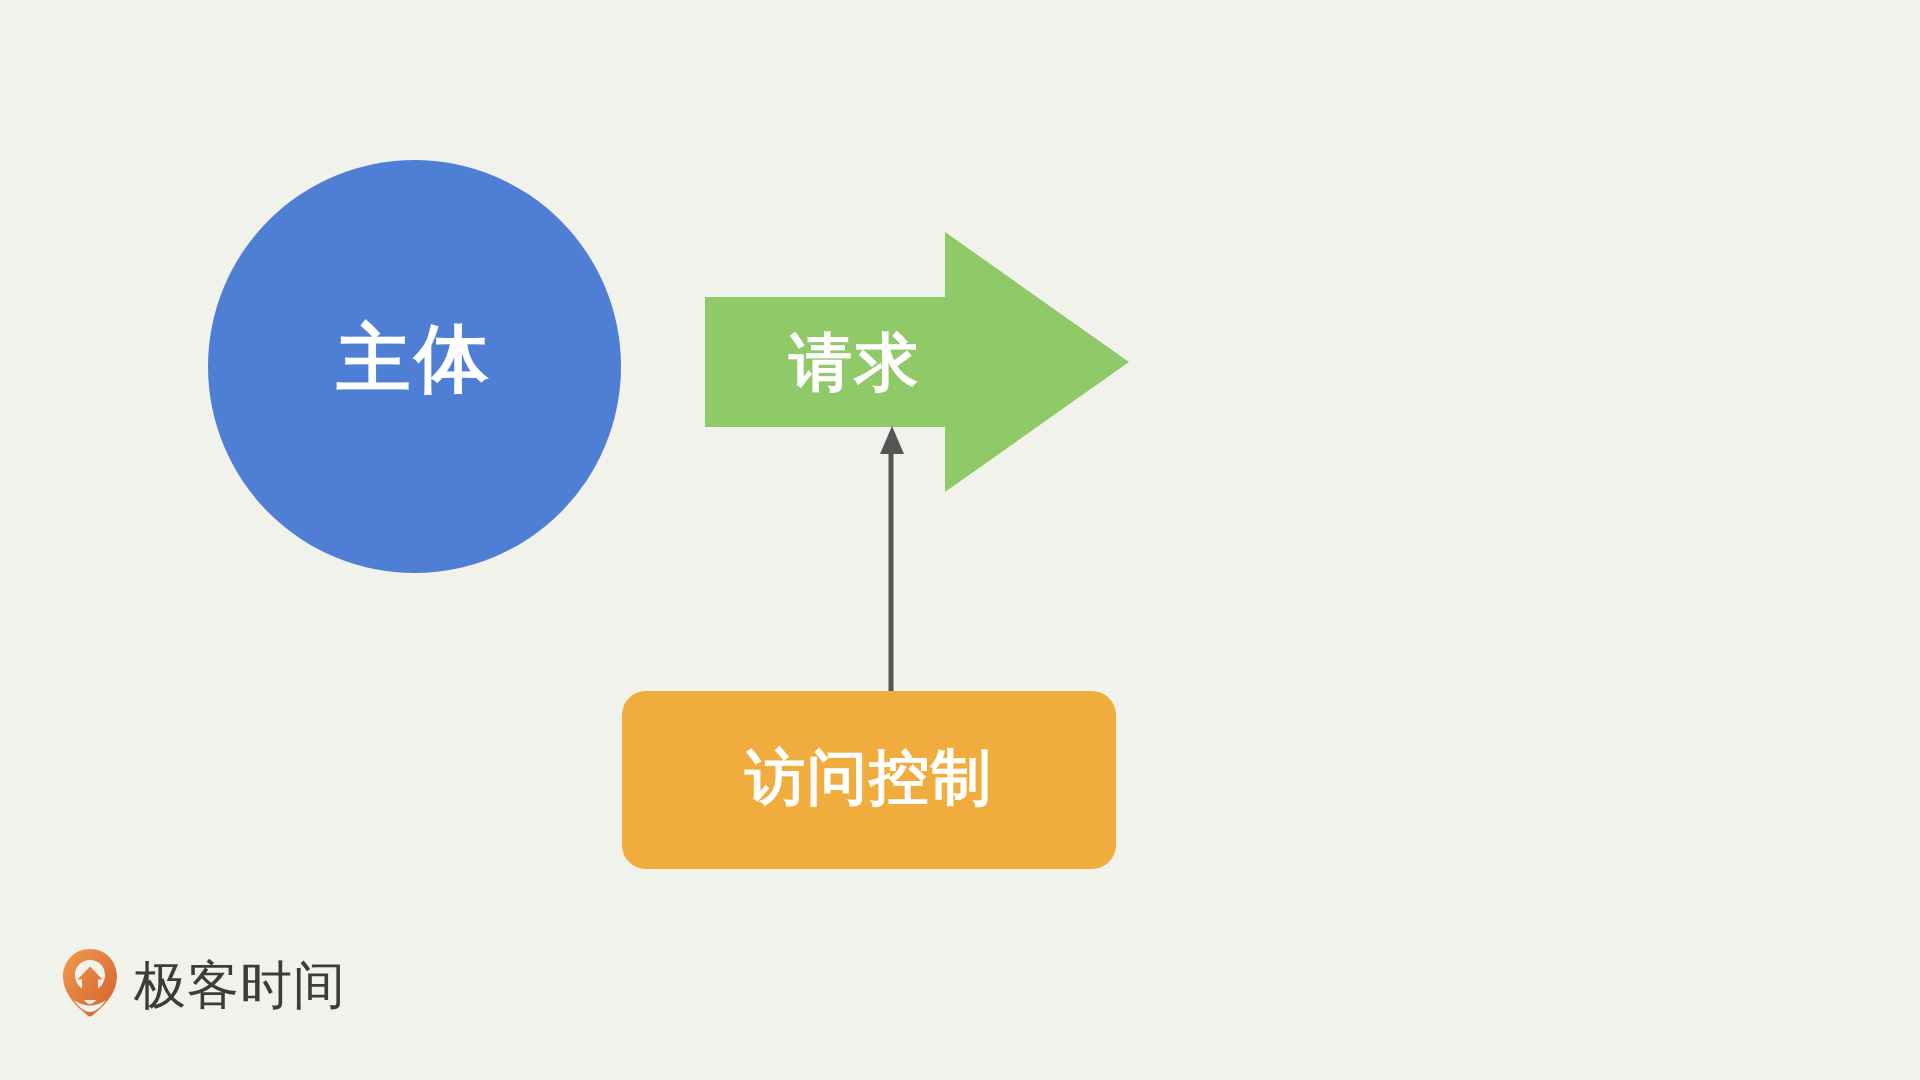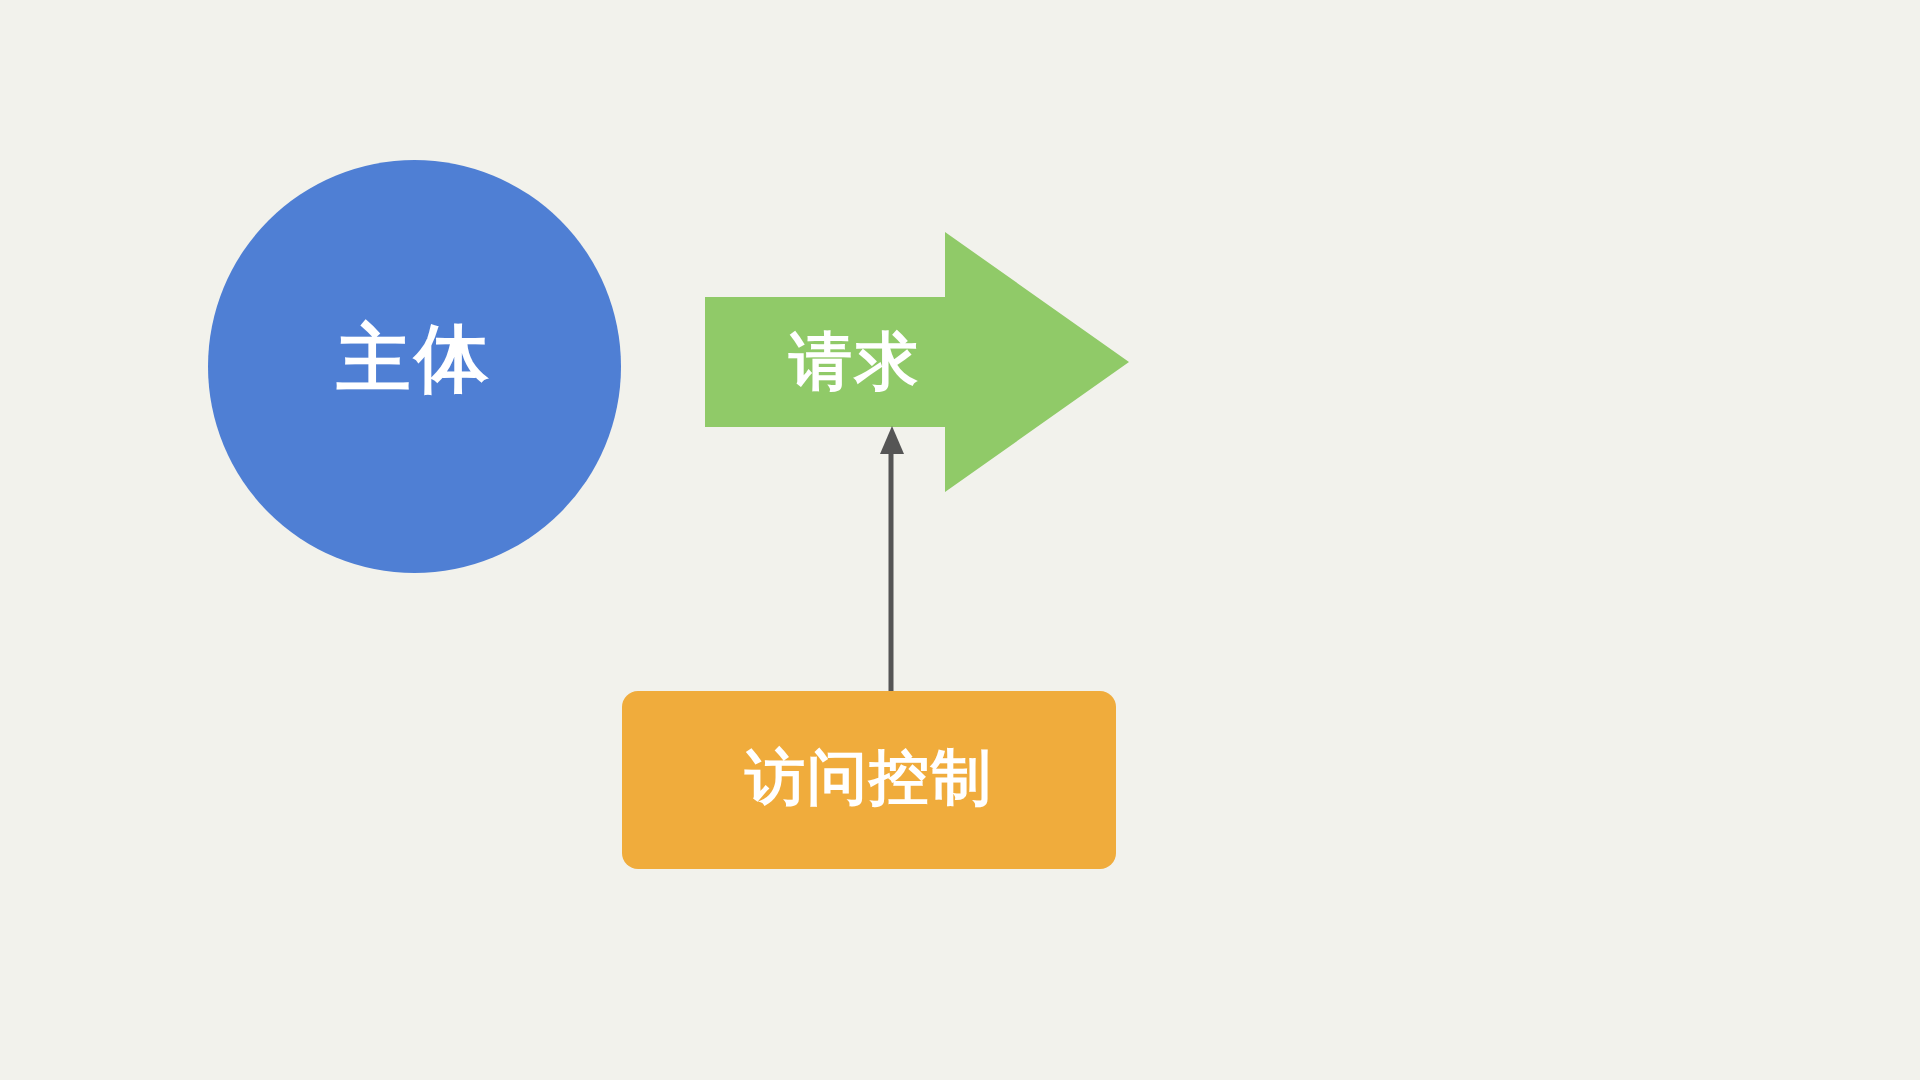--- a/index.html
+++ b/index.html
@@ -42,21 +42,20 @@
   #circle-subject { left: 208px; top: 160px; }
   #circle-object  { left: 1210px; top: 160px; }
 
   
   #request-arrow {
     position: absolute;
     left: 705px;
     top: 232px;
     width: 424px;
     height: 260px;
-    font-family: Liberation Serif, serif;
   }
   #request-arrow svg {
     display: block;
     width: 424px;
     height: 260px;
     overflow: visible;
   }
   #request-arrow .arrow-label {
     position: absolute;
     left: 0;
@@ -75,21 +74,21 @@
   }
 
   
   #access-control-box {
     position: absolute;
     left: 622px;
     top: 691px;
     width: 494px;
     height: 178px;
     background: #F0AC3C;
-    border-radius: 16px;
+    border-radius: 24px;
     display: flex;
     align-items: center;
     justify-content: center;
   }
   #access-control-box .box-label {
     color: #FFFFFF;
     font-size: 60px;
     font-weight: 700;
     letter-spacing: 2px;
     line-height: 1;
@@ -148,14 +147,31 @@
     <svg width="36" height="270" viewBox="0 0 36 270" xmlns="http://www.w3.org/2000/svg">
       <polygon points="18,0 30,28 6,28" fill="#555555"></polygon>
       <rect x="14.5" y="24" width="5" height="246" fill="#555555"></rect>
     </svg>
   </div>
 
   <div id="access-control-box">
     <span class="box-label">访问控制</span>
   </div>
 
+  <div id="brand-logo">
+    <svg class="logo-mark" viewBox="0 0 56 70" xmlns="http://www.w3.org/2000/svg">
+      <defs>
+        <linearGradient id="pinGrad" x1="0" y1="0" x2="1" y2="1">
+          <stop offset="0%" stop-color="#F09B4D"></stop>
+          <stop offset="100%" stop-color="#D2602C"></stop>
+        </linearGradient>
+      </defs>
+      <path d="M28 1 C12.5 1 1 13 1 28.5 C1 43 11 55 21 63.5 C24.5 66.5 26.5 68.5 28 68.5
+               C29.5 68.5 31.5 66.5 35 63.5 C45 55 55 43 55 28.5 C55 13 43.5 1 28 1 Z" fill="url(#pinGrad)"></path>
+      <path d="M28 12 C19.5 12 13 18.5 13 27 C13 33 16 37.5 20 40.5 L20 31.5 L15.5 31.5
+               L28 18.5 L28 52 L22 52 C24 54.5 26 56 28 56 C30 56 32 54.5 34 52 L28 52
+               L28 18.5 L40.5 31.5 L36 31.5 L36 40.5 C40 37.5 43 33 43 27 C43 18.5 36.5 12 28 12 Z" fill="#F2F2EC"></path>
+      <path d="M12 52 C17 60 23 64 28 64 C33 64 39 60 44 52 C38 56 33 57.5 28 57.5 C23 57.5 18 56 12 52 Z" fill="#F2F2EC"></path>
+    </svg>
+    <span class="logo-text">极客时间</span>
+  </div>
 
 </div>
 
 </body></html>

